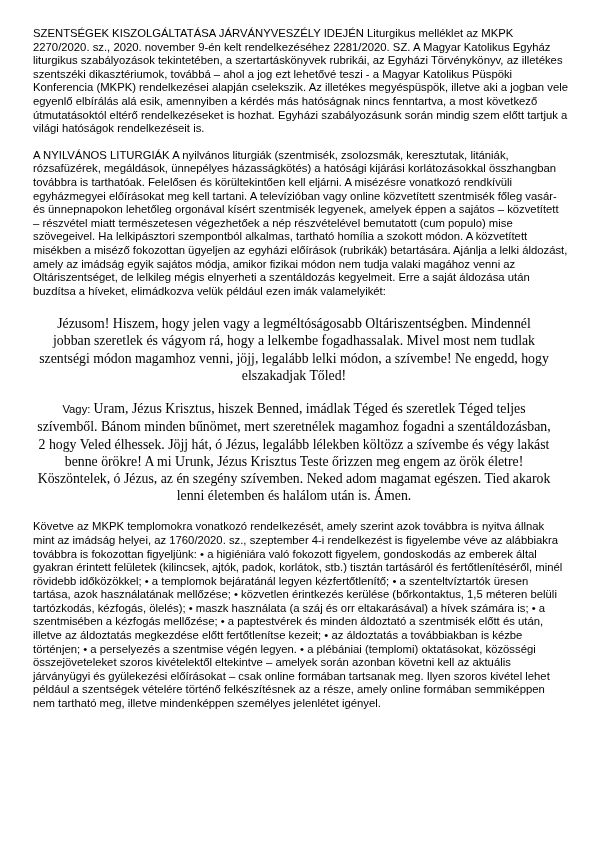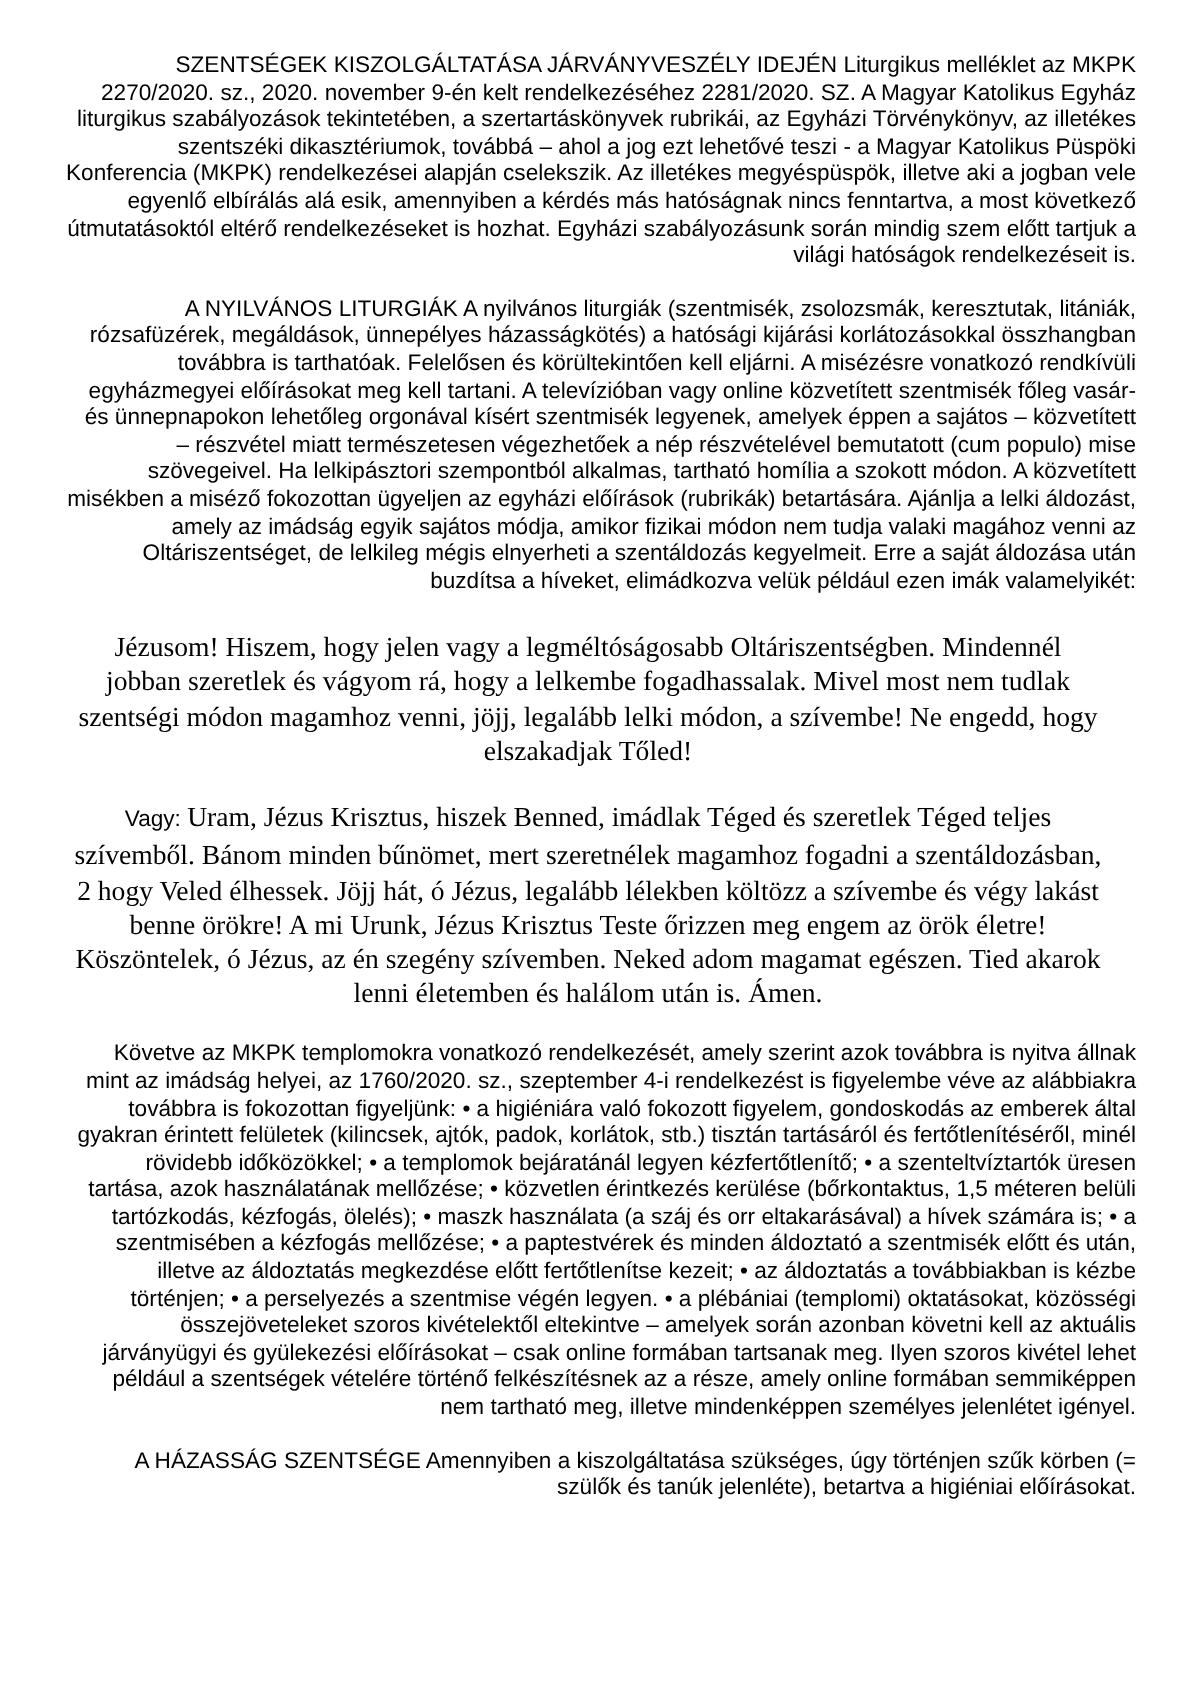--- a/index.html
+++ b/index.html
@@ -14,21 +14,21 @@
     padding: 27px 32px 0 33px;
     background: #ffffff;
     color: #000000;
     overflow: hidden;
   }
   .body-par {
     font-family: "Liberation Sans", sans-serif;
     font-size: 11.3px;
     line-height: 13.6px;
     margin: 0 0 13px 0;
-    text-align: right;
+    text-align: left;
     white-space: pre-wrap;
   }
   .body-par.gap-before-prayer {
     margin-bottom: 17px;
   }
   .prayer-par {
     font-family: "Liberation Serif", serif;
     font-size: 13.8px;
     line-height: 17.2px;
     text-align: center;
@@ -51,15 +51,14 @@
 
   <p class="body-par gap-before-prayer">A NYILVÁNOS LITURGIÁK A nyilvános liturgiák (szentmisék, zsolozsmák, keresztutak, litániák, rózsafüzérek, megáldások, ünnepélyes házasságkötés) a hatósági kijárási korlátozásokkal összhangban továbbra is tarthatóak. Felelősen és körültekintően kell eljárni. A misézésre vonatkozó rendkívüli egyházmegyei előírásokat meg kell tartani. A televízióban vagy online közvetített szentmisék főleg vasár- és ünnepnapokon lehetőleg orgonával kísért szentmisék legyenek, amelyek éppen a sajátos – közvetített – részvétel miatt természetesen végezhetőek a nép részvételével bemutatott (cum populo) mise szövegeivel. Ha lelkipásztori szempontból alkalmas, tartható homília a szokott módon. A közvetített misékben a miséző fokozottan ügyeljen az egyházi előírások (rubrikák) betartására. Ajánlja a lelki áldozást, amely az imádság egyik sajátos módja, amikor fizikai módon nem tudja valaki magához venni az Oltáriszentséget, de lelkileg mégis elnyerheti a szentáldozás kegyelmeit. Erre a saját áldozása után buzdítsa a híveket, elimádkozva velük például ezen imák valamelyikét:</p>
 
   <p class="prayer-par">Jézusom! Hiszem, hogy jelen vagy a legméltóságosabb Oltáriszentségben. Mindennél jobban szeretlek és vágyom rá, hogy a lelkembe fogadhassalak. Mivel most nem tudlak szentségi módon magamhoz venni, jöjj, legalább lelki módon, a szívembe! Ne engedd, hogy elszakadjak Tőled!</p>
 
   <p class="prayer-par"><span class="sans-prefix">Vagy: </span><span>Uram, Jézus Krisztus, hiszek Benned, imádlak Téged és szeretlek Téged teljes szívemből. Bánom minden bűnömet, mert szeretnélek magamhoz fogadni a szentáldozásban, 2 hogy Veled élhessek. Jöjj hát, ó Jézus, legalább lélekben költözz a szívembe és végy lakást benne örökre! A mi Urunk, Jézus Krisztus Teste őrizzen meg engem az örök életre! Köszöntelek, ó Jézus, az én szegény szívemben. Neked adom magamat egészen. Tied akarok lenni életemben és halálom után is. Ámen.</span></p>
 
   <p class="body-par">Követve az MKPK templomokra vonatkozó rendelkezését, amely szerint azok továbbra is nyitva állnak mint az imádság helyei, az 1760/2020. sz., szeptember 4-i rendelkezést is figyelembe véve az alábbiakra továbbra is fokozottan figyeljünk: • a higiéniára való fokozott figyelem, gondoskodás az emberek által gyakran érintett felületek (kilincsek, ajtók, padok, korlátok, stb.) tisztán tartásáról és fertőtlenítéséről, minél rövidebb időközökkel; • a templomok bejáratánál legyen kézfertőtlenítő; • a szenteltvíztartók üresen tartása, azok használatának mellőzése; • közvetlen érintkezés kerülése (bőrkontaktus, 1,5 méteren belüli tartózkodás, kézfogás, ölelés); • maszk használata (a száj és orr eltakarásával) a hívek számára is; • a szentmisében a kézfogás mellőzése; • a paptestvérek és minden áldoztató a szentmisék előtt és után, illetve az áldoztatás megkezdése előtt fertőtlenítse kezeit; • az áldoztatás a továbbiakban is kézbe történjen; • a perselyezés a szentmise végén legyen. • a plébániai (templomi) oktatásokat, közösségi összejöveteleket szoros kivételektől eltekintve – amelyek során azonban követni kell az aktuális járványügyi és gyülekezési előírásokat – csak online formában tartsanak meg. Ilyen szoros kivétel lehet például a szentségek vételére történő felkészítésnek az a része, amely online formában semmiképpen nem tartható meg, illetve mindenképpen személyes jelenlétet igényel.</p>
 
 
-  <p class="body-par last">A HÁZASSÁG SZENTSÉGE Amennyiben a kiszolgáltatása szükséges, úgy történjen szűk körben (= szülők és tanúk jelenléte), betartva a higiéniai előírásokat.</p>
 
 </div>
 
 </body></html>

